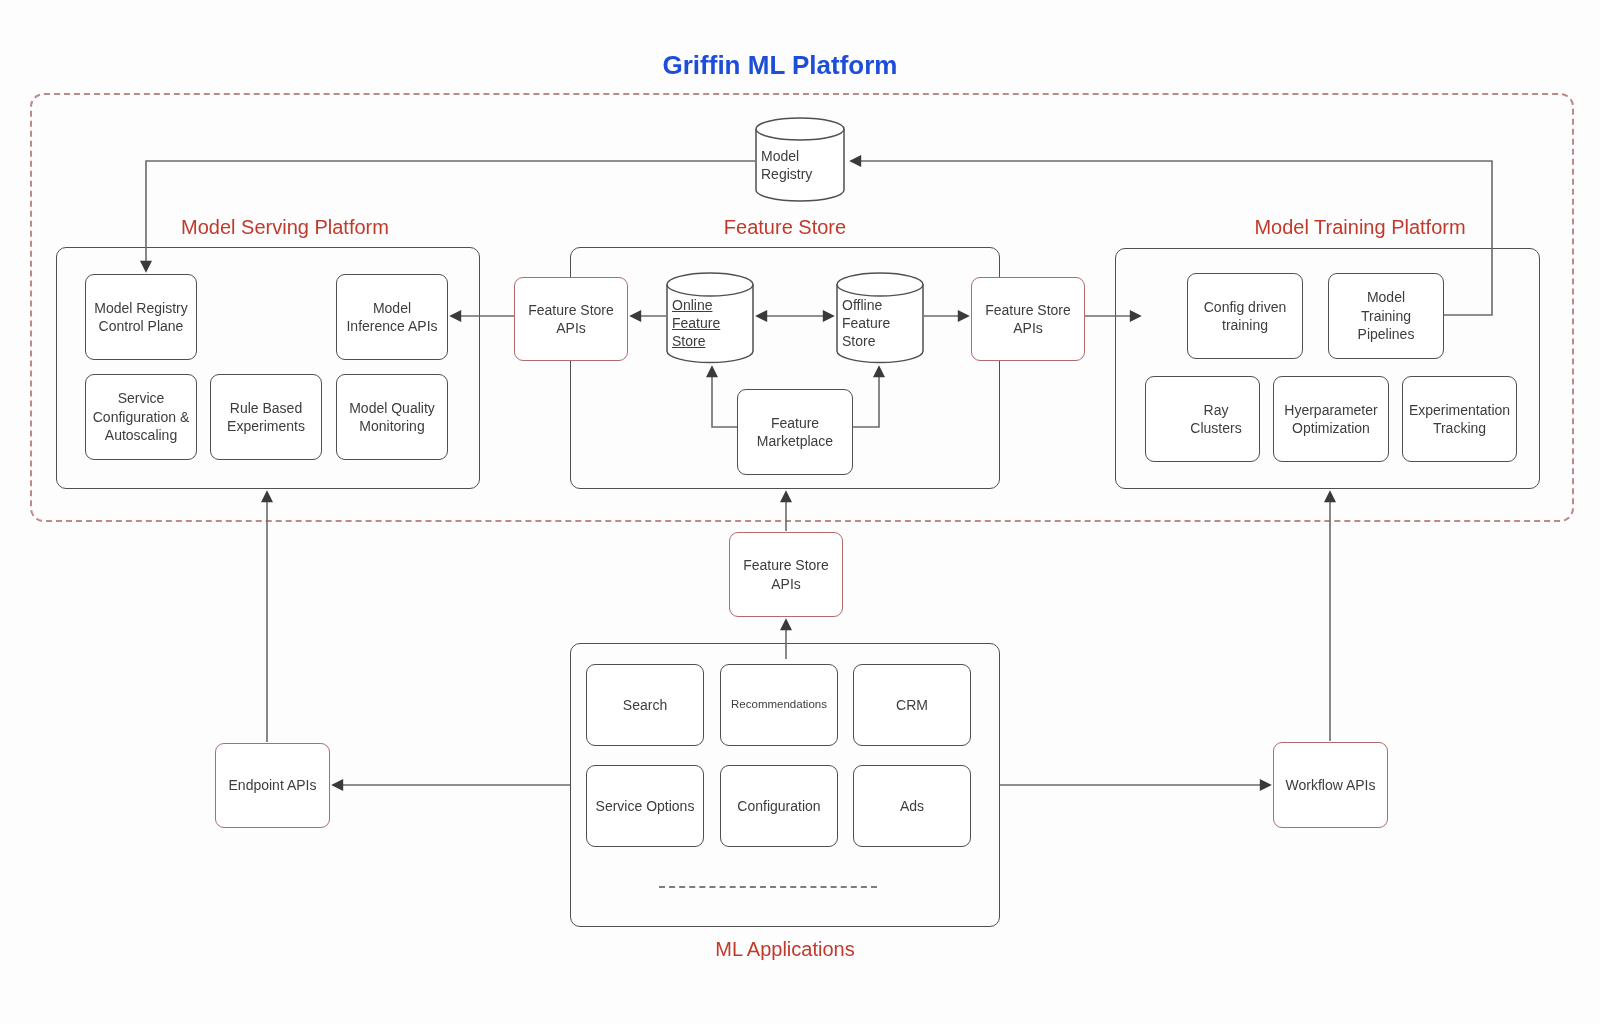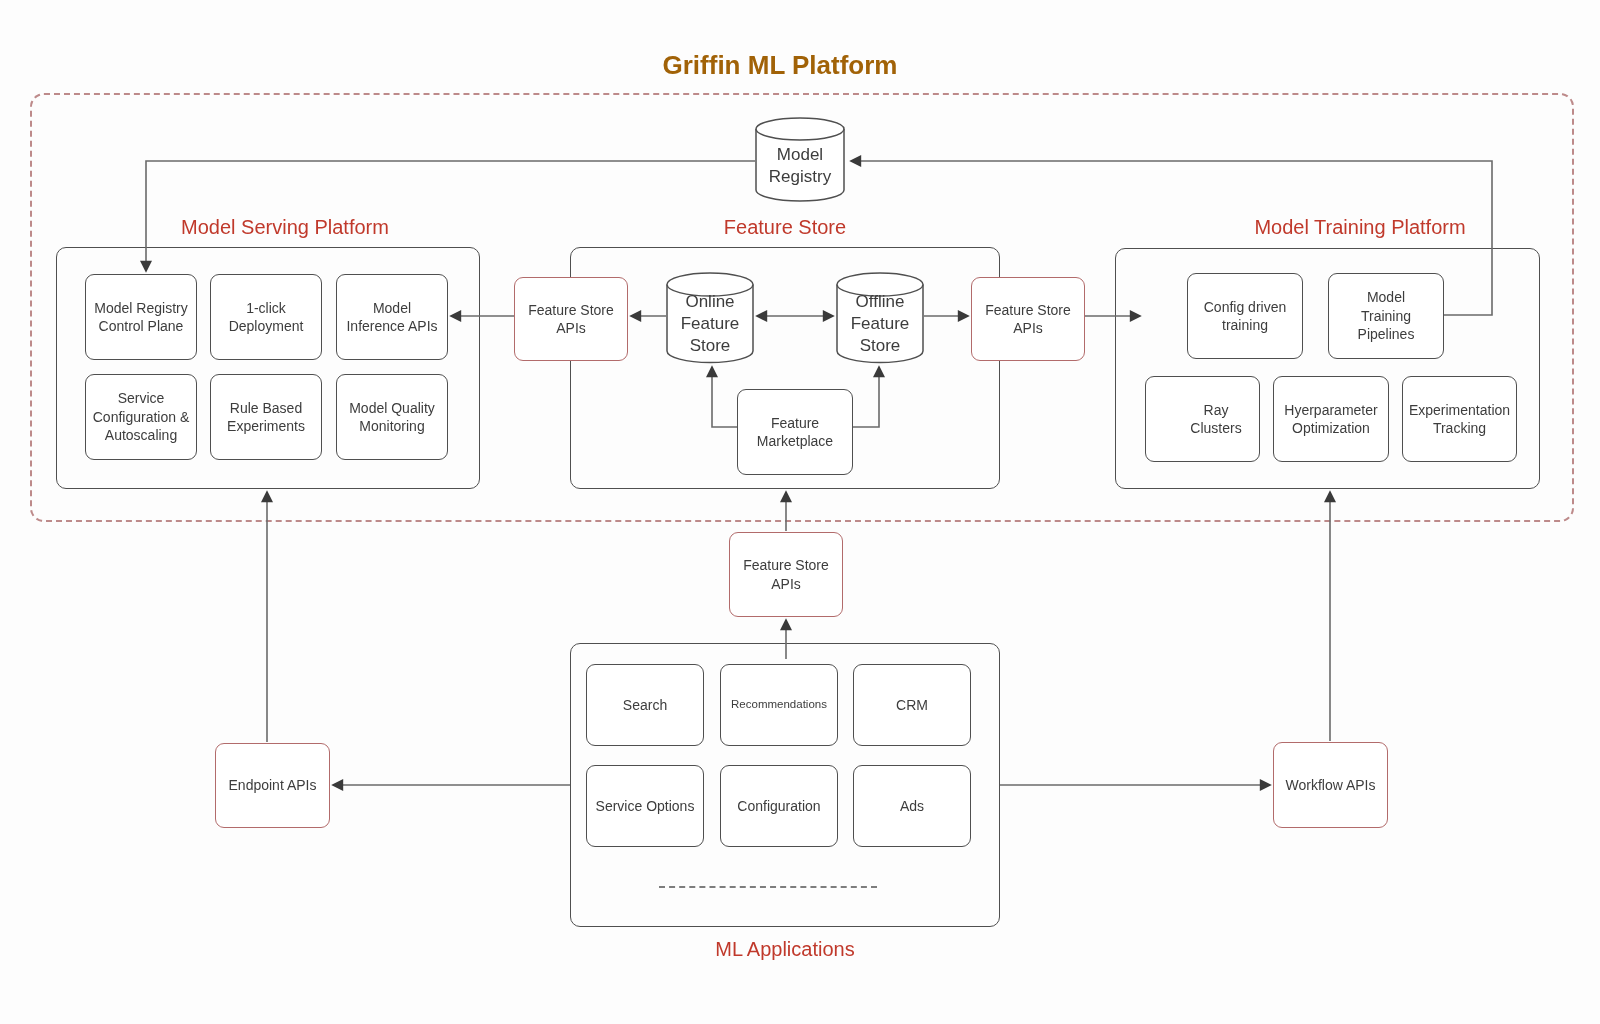--- a/index.html
+++ b/index.html
@@ -7,21 +7,21 @@
     position:relative; width:1600px; height:1024px;
     font-family:"Liberation Sans", sans-serif;
     background:#fdfdfd; color:#3d3d3d; overflow:hidden;
   }
   .boundary {
     position:absolute; left:30px; top:93px; width:1540px; height:425px;
     border:2px dashed #bd8a8a; border-radius:14px; z-index:1;
   }
   .title {
     position:absolute; left:530px; top:50px; width:500px;
-    text-align:center; font-size:26px; font-weight:bold; color:#a16207; z-index:4;
+    text-align:center; font-size:26px; font-weight:bold; color:#1d4ed8; z-index:4;
   }
   .section-label {
     position:absolute; width:400px; text-align:center;
     font-size:20px; color:#c0392b; z-index:4; white-space:nowrap;
   }
   .apps-label {
     position:absolute; left:585px; top:938px; width:400px; text-align:center;
     font-size:20px; color:#c0392b; z-index:4;
   }
   .container-box {
@@ -34,22 +34,22 @@
     border-radius:9px; font-size:14px; line-height:1.32; padding:4px 5px;
     box-sizing:border-box; z-index:3;
   }
   .red { border:1.6px solid #b26b6b; }
   .fs-13 { font-size:14px; }
   .fs-11 { font-size:11.5px; }
   .cyl { position:absolute; z-index:3; }
   .cyl > svg { position:absolute; left:0; top:0; width:100%; height:100%; }
   .cyl-label {
     position:relative; display:flex; width:100%; height:100%;
-    align-items:center; justify-content:center; text-align:center;
-    font-size:17px; line-height:1.28; padding:14px 6px 2px 6px;
+    align-items:center; justify-content:center; text-align:left;
+    font-size:14px; line-height:1.28; padding:14px 6px 2px 6px;
     box-sizing:border-box; z-index:1;
   }
   .wires { position:absolute; left:0; top:0; z-index:2; }
   .ellipsis {
     position:absolute; left:659px; top:886px; width:218px; height:0;
     border-top:2px dashed #7d7d7d; z-index:3;
   }
 </style>
 </head>
 <body>
@@ -95,29 +95,28 @@
 
   <div class="section-label" style="left:85px;top:216px;">Model Serving Platform</div>
   <div class="section-label" style="left:1160px;top:216px;">Model Training Platform</div>
   <div class="section-label" style="left:585px;top:216px;">Feature Store</div>
 
   <div class="container-box" style="left:56px;top:247px;width:424px;height:242px;"></div>
   <div class="container-box" style="left:570px;top:247px;width:430px;height:242px;"></div>
   <div class="container-box" style="left:1115px;top:248px;width:425px;height:241px;"></div>
 
   <div class="box" style="left:85px;top:274px;width:112px;height:86px;">Model Registry Control Plane</div>
-  <div class="box" style="left:210px;top:274px;width:112px;height:86px;">1-click Deployment</div>
   <div class="box" style="left:336px;top:274px;width:112px;height:86px;">Model Inference APIs</div>
   <div class="box" style="left:85px;top:374px;width:112px;height:86px;">Service Configuration &amp; Autoscaling</div>
   <div class="box" style="left:210px;top:374px;width:112px;height:86px;">Rule Based Experiments</div>
   <div class="box" style="left:336px;top:374px;width:112px;height:86px;">Model Quality Monitoring</div>
 
   <div class="box red" style="left:514px;top:277px;width:114px;height:84px;">Feature Store APIs</div>
 
-  <div class="cyl" style="left:666px;top:272px;width:88px;height:92px;">
+  <div class="cyl" style="left:666px;top:272px;width:88px;height:92px;text-decoration:underline;">
     <svg viewBox="0 0 88 92">
       <path d="M1,12.5 L1,79 A43,11.5 0 0 0 87,79 L87,12.5" fill="#ffffff" stroke="#4f4f4f" stroke-width="1.5"></path>
       <ellipse cx="44" cy="12.5" rx="43" ry="11.5" fill="#ffffff" stroke="#4f4f4f" stroke-width="1.5"></ellipse>
     </svg>
     <div class="cyl-label">Online Feature Store</div>
   </div>
 
   <div class="cyl" style="left:836px;top:272px;width:88px;height:92px;">
     <svg viewBox="0 0 88 92">
       <path d="M1,12.5 L1,79 A43,11.5 0 0 0 87,79 L87,12.5" fill="#ffffff" stroke="#4f4f4f" stroke-width="1.5"></path>

